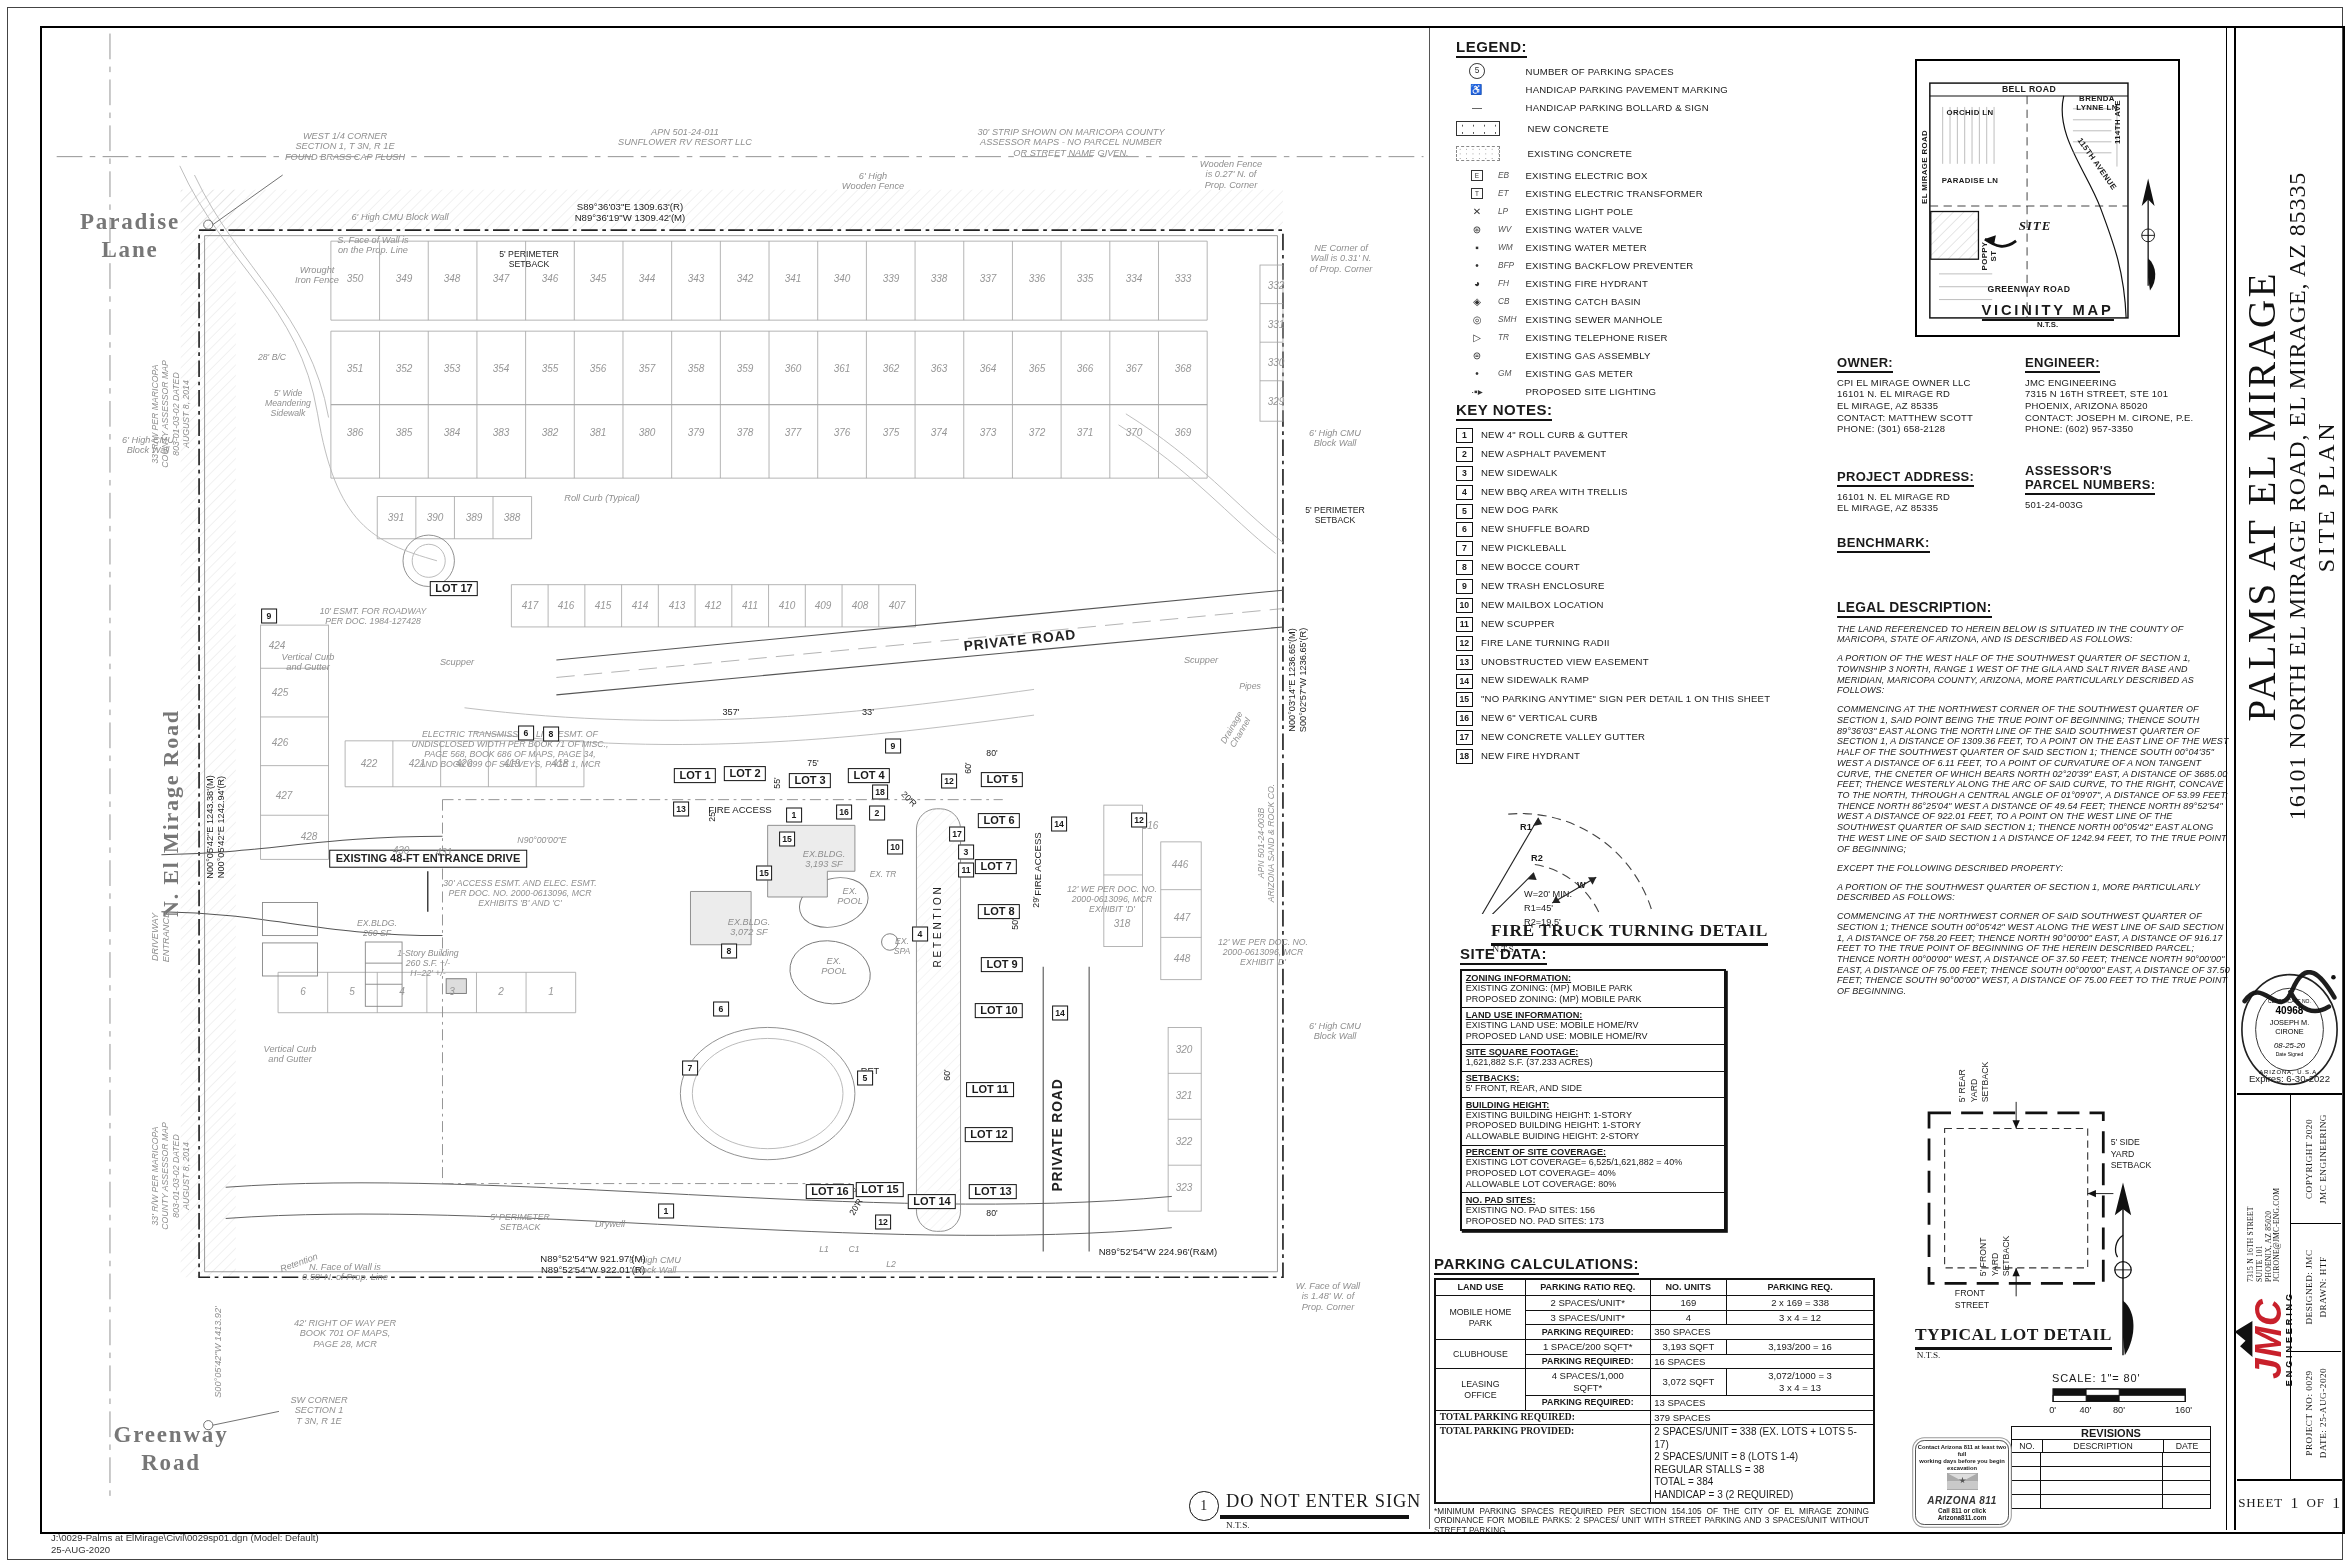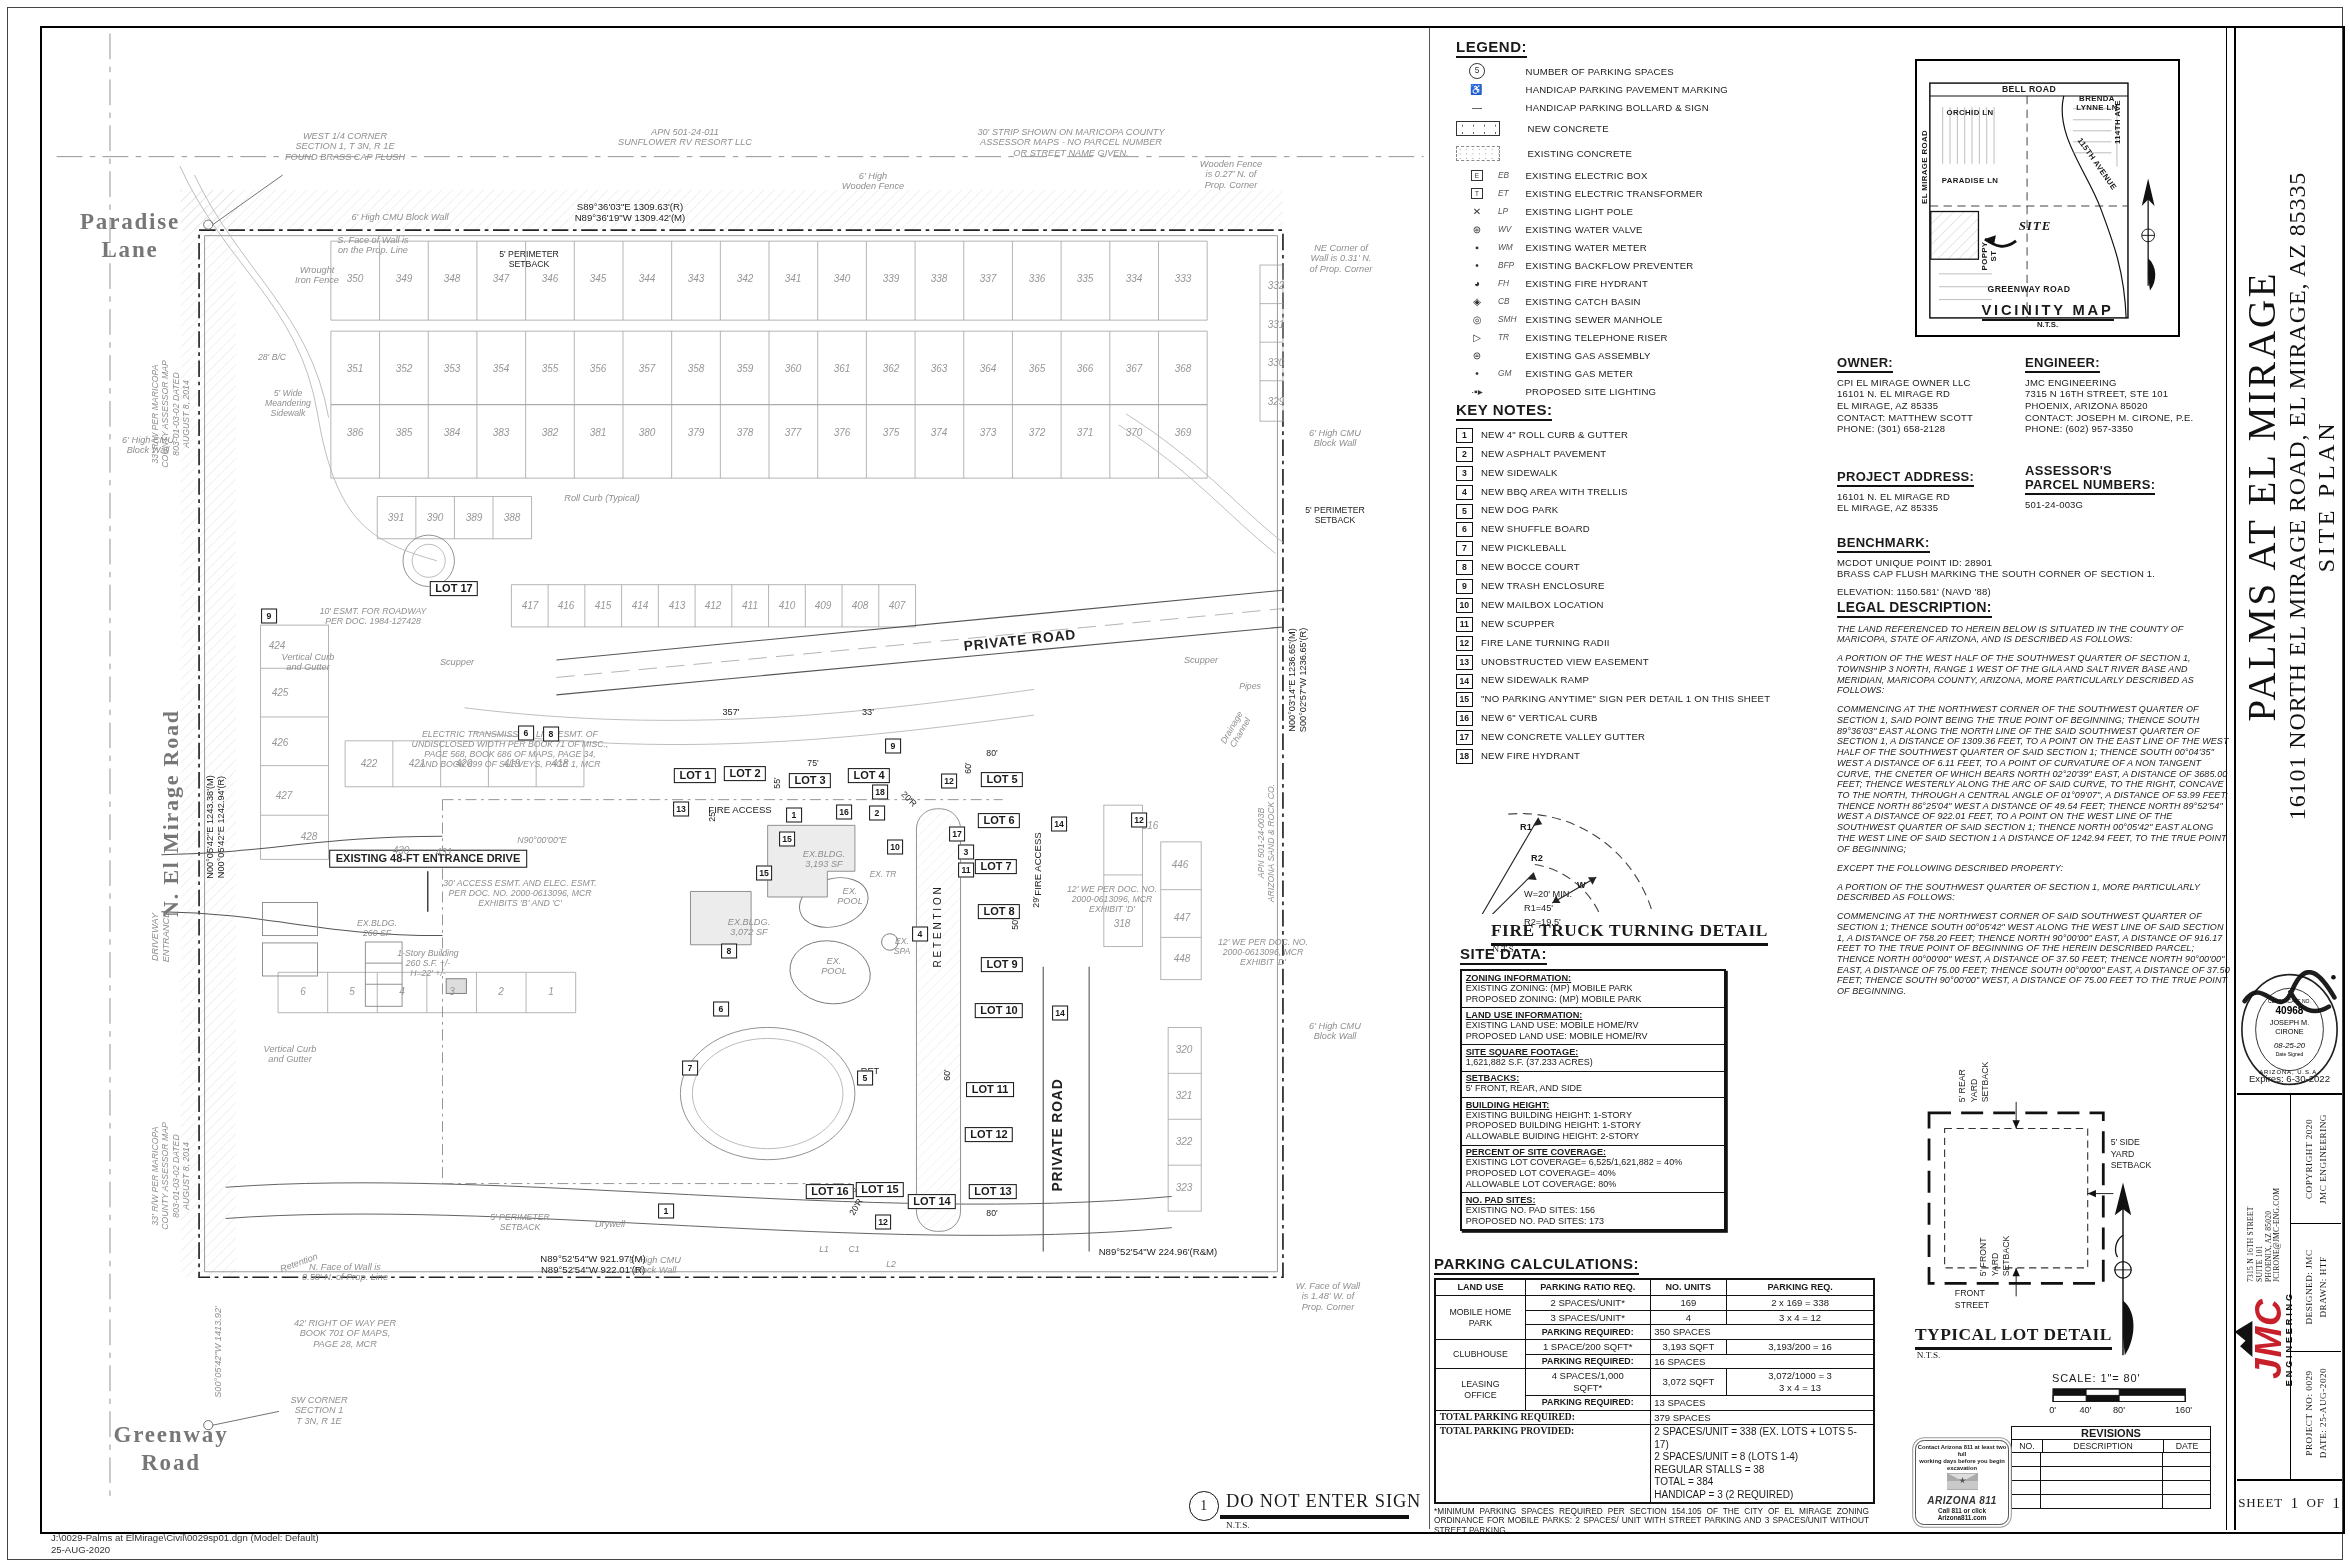--- a/index.html
+++ b/index.html
@@ -967,26 +967,20 @@
   </div>
   <div class="infocol" style="left:2025px;top:464px;width:204px;">
     <div class="hd2">ASSESSOR'S
 PARCEL NUMBERS:</div>
     <div class="info-l" style="margin-top:3.7px;">
         <div>501-24-003G</div>
       </div>
   </div>
   <div class="infocol" style="left:1837px;top:534px;width:393px;">
     <div class="hd2">BENCHMARK:</div>
-    <div class="info-l" style="margin-top:3.7px;">
-        <div>MCDOT UNIQUE POINT ID: 28901</div>
-        <div>BRASS CAP FLUSH MARKING THE SOUTH CORNER OF SECTION 1.</div>
-        <div style="height: 5.5px;"></div>
-        <div>ELEVATION: 1150.581' (NAVD '88)</div>
-      </div>
   </div>
   <div class="abs" id="legal">
     <div class="hd2" style="font-size:13.8px;">LEGAL DESCRIPTION:</div>
     <div id="legal-paras" style="margin-top:5.5px;font-style:italic;">
         <p>THE LAND REFERENCED TO HEREIN BELOW IS SITUATED IN THE COUNTY OF MARICOPA, STATE OF ARIZONA, AND IS DESCRIBED AS FOLLOWS:</p>
         <p>A PORTION OF THE WEST HALF OF THE SOUTHWEST QUARTER OF SECTION 1, TOWNSHIP 3 NORTH, RANGE 1 WEST OF THE GILA AND SALT RIVER BASE AND MERIDIAN, MARICOPA COUNTY, ARIZONA, MORE PARTICULARLY DESCRIBED AS FOLLOWS:</p>
         <p>COMMENCING AT THE NORTHWEST CORNER OF THE SOUTHWEST QUARTER OF SECTION 1, SAID POINT BEING THE TRUE POINT OF BEGINNING; THENCE SOUTH 89°36'03" EAST ALONG THE NORTH LINE OF THE SAID SOUTHWEST QUARTER OF SECTION 1, A DISTANCE OF 1309.36 FEET, TO A POINT ON THE EAST LINE OF THE WEST HALF OF THE SOUTHWEST QUARTER OF SAID SECTION 1; THENCE SOUTH 00°04'35" WEST A DISTANCE OF 6.11 FEET, TO A POINT OF CURVATURE OF A NON TANGENT CURVE, THE CNETER OF WHICH BEARS NORTH 02°20'39" EAST, A DISTANCE OF 3685.00 FEET; THENCE WESTERLY ALONG THE ARC OF SAID CURVE, TO THE RIGHT, CONCAVE TO THE NORTH, THROUGH A CENTRAL ANGLE OF 01°09'07", A DISTANCE OF 53.99 FEET; THENCE NORTH 86°25'04" WEST A DISTANCE OF 49.54 FEET; THENCE NORTH 89°52'54" WEST A DISTANCE OF 922.01 FEET, TO A POINT ON THE WEST LINE OF THE SOUTHWEST QUARTER OF SAID SECTION 1; THENCE NORTH 00°05'42" EAST ALONG THE WEST LINE OF SAID SECTION 1 A DISTANCE OF 1242.94 FEET, TO THE TRUE POINT OF BEGINNING;</p>
         <p>EXCEPT THE FOLLOWING DESCRIBED PROPERTY:</p>
         <p>A PORTION OF THE SOUTHWEST QUARTER OF SECTION 1, MORE PARTICULARLY DESCRIBED AS FOLLOWS:</p>
         <p>COMMENCING AT THE NORTHWEST CORNER OF SAID SOUTHWEST QUARTER OF SECTION 1; THENCE SOUTH 00°05'42" WEST ALONG THE WEST LINE OF SAID SECTION 1, A DISTANCE OF 758.20 FEET; THENCE NORTH 90°00'00" EAST, A DISTANCE OF 916.17 FEET TO THE TRUE POINT OF BEGINNING OF THE HEREIN DESCRIBED PARCEL; THENCE NORTH 00°00'00" WEST, A DISTANCE OF 37.50 FEET; THENCE NORTH 90°00'00" EAST, A DISTANCE OF 75.00 FEET; THENCE SOUTH 00°00'00" EAST, A DISTANCE OF 37.50 FEET; THENCE SOUTH 90°00'00" WEST, A DISTANCE OF 75.00 FEET TO THE TRUE POINT OF BEGINNING.</p>

